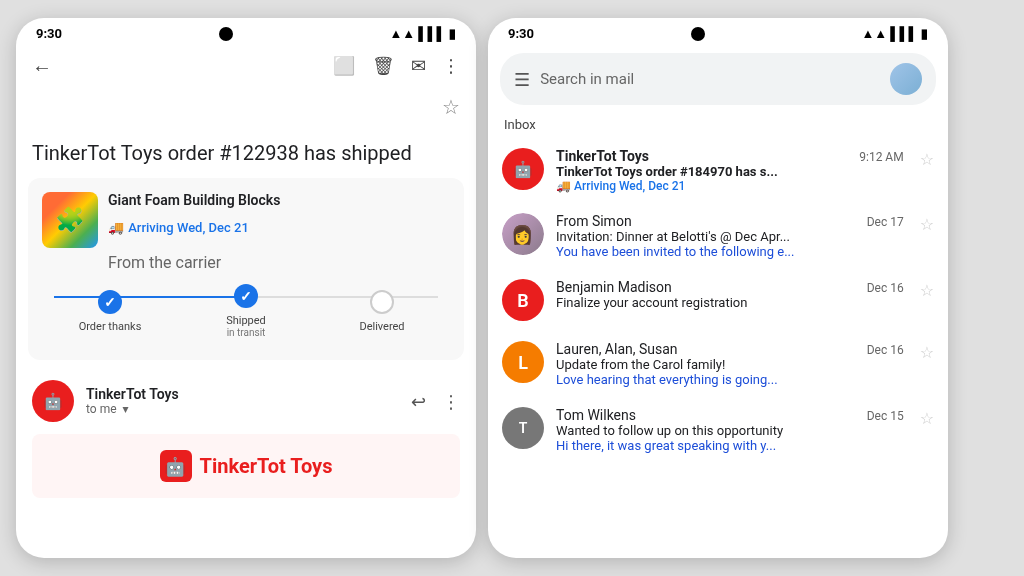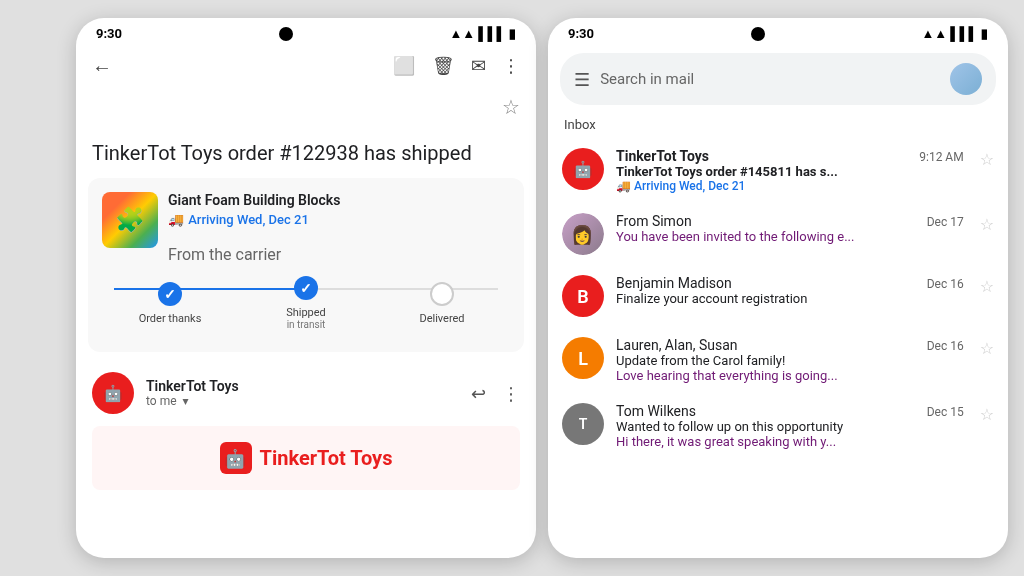--- a/index.html
+++ b/index.html
@@ -14,21 +14,21 @@
       overflow: hidden;
     }
     .phones-container {
       display: flex;
       gap: 12px;
       width: 1024px;
       height: 576px;
       background: #e0e0e0;
       padding: 16px;
       align-items: center;
-      justify-content: flex-end;
+      justify-content: flex-start;
     }
     .phone {
       background: #ffffff;
       border-radius: 28px;
       overflow: hidden;
       width: 460px;
       height: 540px;
       box-shadow: 0 4px 20px rgba(0,0,0,0.2);
       display: flex;
       flex-direction: column;
@@ -113,21 +113,21 @@
       display: flex;
       align-items: center;
       justify-content: center;
       font-size: 24px;
     }
     .package-info {}
     .package-name {
       font-size: 14px;
       font-weight: 600;
       color: #202124;
-      margin-bottom: 4px;
+      margin-bottom: 12px;
     }
     .package-arriving {
       color: #1a73e8;
       font-size: 13px;
       font-weight: 500;
       display: flex;
       align-items: center;
       gap: 4px;
     }
     .package-carrier {
@@ -312,21 +312,21 @@
     .item-avatar.lauren { background: #f57c00; }
     .item-avatar.tom {
       background: #555;
       overflow: hidden;
     }
     .item-content { flex: 1; min-width: 0; }
     .item-header { display: flex; justify-content: space-between; align-items: baseline; }
     .item-name { font-size: 14px; color: #202124; }
     .item-time { font-size: 12px; color: #666; white-space: nowrap; margin-left: 8px; }
     .item-subject { font-size: 13px; color: #202124; white-space: nowrap; overflow: hidden; text-overflow: ellipsis; }
-    .item-preview { font-size: 13px; color: #701a75; white-space: nowrap; overflow: hidden; text-overflow: ellipsis; }
+    .item-preview { font-size: 13px; color: #1d4ed8; white-space: nowrap; overflow: hidden; text-overflow: ellipsis; }
     .item-arriving {
       color: #1a73e8;
       font-size: 12px;
       font-weight: 500;
       display: flex;
       align-items: center;
       gap: 3px;
     }
     .item-star { font-size: 16px; color: #ccc; cursor: pointer; margin-top: 2px; margin-left: 4px; }
 
@@ -448,38 +448,39 @@
 
     <div class="email-list">
 
       <div class="email-item unread">
         <div class="item-avatar tinkertot">🤖</div>
         <div class="item-content">
           <div class="item-header">
             <span class="item-name">TinkerTot Toys</span>
             <span class="item-time">9:12 AM</span>
           </div>
-          <div class="item-subject">TinkerTot Toys order #145811 has s...</div>
+          <div class="item-subject">TinkerTot Toys order #184970 has s...</div>
           <div class="item-arriving">
             <span>🚚</span>
             <span>Arriving Wed, Dec 21</span>
           </div>
         </div>
         <span class="item-star">☆</span>
       </div>
 
       <div class="email-item">
         <div class="item-avatar lori">
           <div class="lori-avatar-inner">👩</div>
         </div>
         <div class="item-content">
           <div class="item-header">
             <span class="item-name">From Simon</span>
             <span class="item-time">Dec 17</span>
           </div>
+          <div class="item-subject">Invitation: Dinner at Belotti's @ Dec Apr...</div>
           <div class="item-preview">You have been invited to the following e...</div>
         </div>
         <span class="item-star">☆</span>
       </div>
 
       <div class="email-item">
         <div class="item-avatar benjamin">B</div>
         <div class="item-content">
           <div class="item-header">
             <span class="item-name">Benjamin Madison</span>

